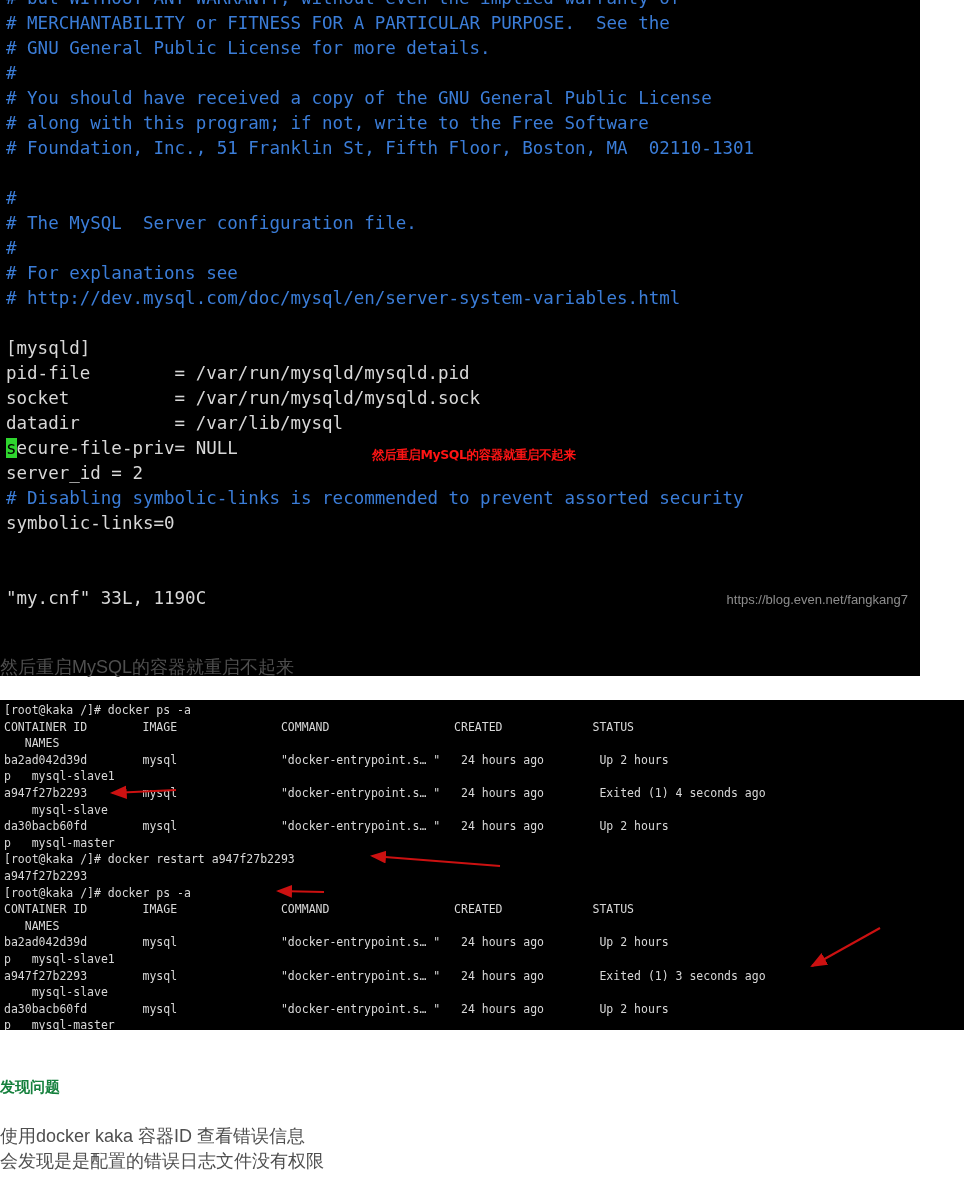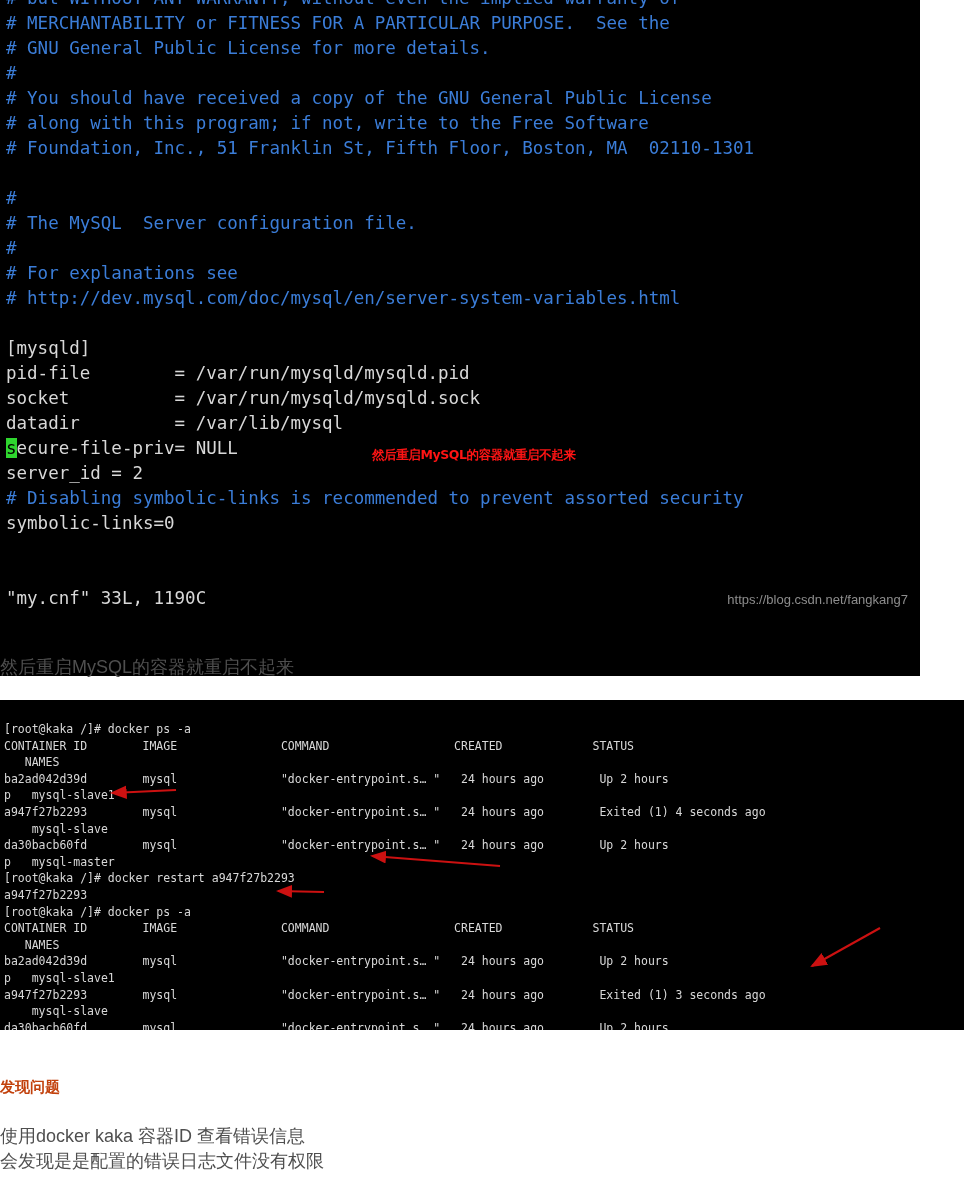--- a/index.html
+++ b/index.html
@@ -89,21 +89,21 @@
     white-space: nowrap;
   }
   #prose-mid { top: 655px; }
   #heading-problem {
     position: absolute;
     left: 0;
     top: 1078px;
     font-family: "Liberation Sans", sans-serif;
     font-size: 15px;
     font-weight: bold;
-    color: #c2410c;
+    color: #15803d;
     white-space: nowrap;
   }
   #prose-bottom {
     top: 1124px;
     line-height: 25px;
     white-space: pre-line;
   }
 
   
   #docker-terminal {
@@ -117,21 +117,20 @@
   }
   .docker-lines {
     position: absolute;
     left: 4px;
     top: 2px;
     font-family: "DejaVu Sans Mono", "Liberation Mono", monospace;
     font-size: 11.5px;
     line-height: 16.6px;
     color: #d8d8d8;
     white-space: pre;
-    margin-top: 19px;
   }
   .dln { display: block; height: 16.6px; }
 
   
   .arrow-layer {
     position: absolute;
     left: 0;
     top: 0;
     width: 100%;
     height: 100%;
@@ -142,21 +141,21 @@
 <body>
 
 <div id="vim-terminal">
 
   <div class="vim-lines" id="vim-lines"><span class="ln comment"># but WITHOUT ANY WARRANTY; without even the implied warranty of</span><span class="ln comment"># MERCHANTABILITY or FITNESS FOR A PARTICULAR PURPOSE.  See the</span><span class="ln comment"># GNU General Public License for more details.</span><span class="ln comment">#</span><span class="ln comment"># You should have received a copy of the GNU General Public License</span><span class="ln comment"># along with this program; if not, write to the Free Software</span><span class="ln comment"># Foundation, Inc., 51 Franklin St, Fifth Floor, Boston, MA  02110-1301</span><span class="ln blank"> </span><span class="ln comment">#</span><span class="ln comment"># The MySQL  Server configuration file.</span><span class="ln comment">#</span><span class="ln comment"># For explanations see</span><span class="ln comment"># http://dev.mysql.com/doc/mysql/en/server-system-variables.html</span><span class="ln blank"> </span><span class="ln">[mysqld]</span><span class="ln">pid-file        = /var/run/mysqld/mysqld.pid</span><span class="ln">socket          = /var/run/mysqld/mysqld.sock</span><span class="ln">datadir         = /var/lib/mysql</span><span class="ln"><span class="cursor-char">s</span>ecure-file-priv= NULL</span><span class="ln">server_id = 2</span><span class="ln comment"># Disabling symbolic-links is recommended to prevent assorted security</span><span class="ln">symbolic-links=0</span></div>
 
   <div class="status-line">"my.cnf" 33L, 1190C</div>
 
   <div class="red-note">然后重启MySQL的容器就重启不起来</div>
 
-  <div class="watermark" id="wm-vim">https://blog.csdn.net/fangkang7</div>
+  <div class="watermark" id="wm-vim">https://blog.even.net/fangkang7</div>
 </div>
 
 <div class="prose" id="prose-mid">然后重启MySQL的容器就重启不起来</div>
 
 <div id="docker-terminal">
 
   <div class="docker-lines" id="docker-lines"><span class="dln">[root@kaka /]# docker ps -a</span><span class="dln">CONTAINER ID        IMAGE               COMMAND                  CREATED             STATUS</span><span class="dln">   NAMES</span><span class="dln">ba2ad042d39d        mysql               "docker-entrypoint.s… "   24 hours ago        Up 2 hours</span><span class="dln">p   mysql-slave1</span><span class="dln">a947f27b2293        mysql               "docker-entrypoint.s… "   24 hours ago        Exited (1) 4 seconds ago</span><span class="dln">    mysql-slave</span><span class="dln">da30bacb60fd        mysql               "docker-entrypoint.s… "   24 hours ago        Up 2 hours</span><span class="dln">p   mysql-master</span><span class="dln">[root@kaka /]# docker restart a947f27b2293</span><span class="dln">a947f27b2293</span><span class="dln">[root@kaka /]# docker ps -a</span><span class="dln">CONTAINER ID        IMAGE               COMMAND                  CREATED             STATUS</span><span class="dln">   NAMES</span><span class="dln">ba2ad042d39d        mysql               "docker-entrypoint.s… "   24 hours ago        Up 2 hours</span><span class="dln">p   mysql-slave1</span><span class="dln">a947f27b2293        mysql               "docker-entrypoint.s… "   24 hours ago        Exited (1) 3 seconds ago</span><span class="dln">    mysql-slave</span><span class="dln">da30bacb60fd        mysql               "docker-entrypoint.s… "   24 hours ago        Up 2 hours</span><span class="dln">p   mysql-master</span></div>
 
   <svg class="arrow-layer" viewBox="0 0 964 330">
     <defs>

